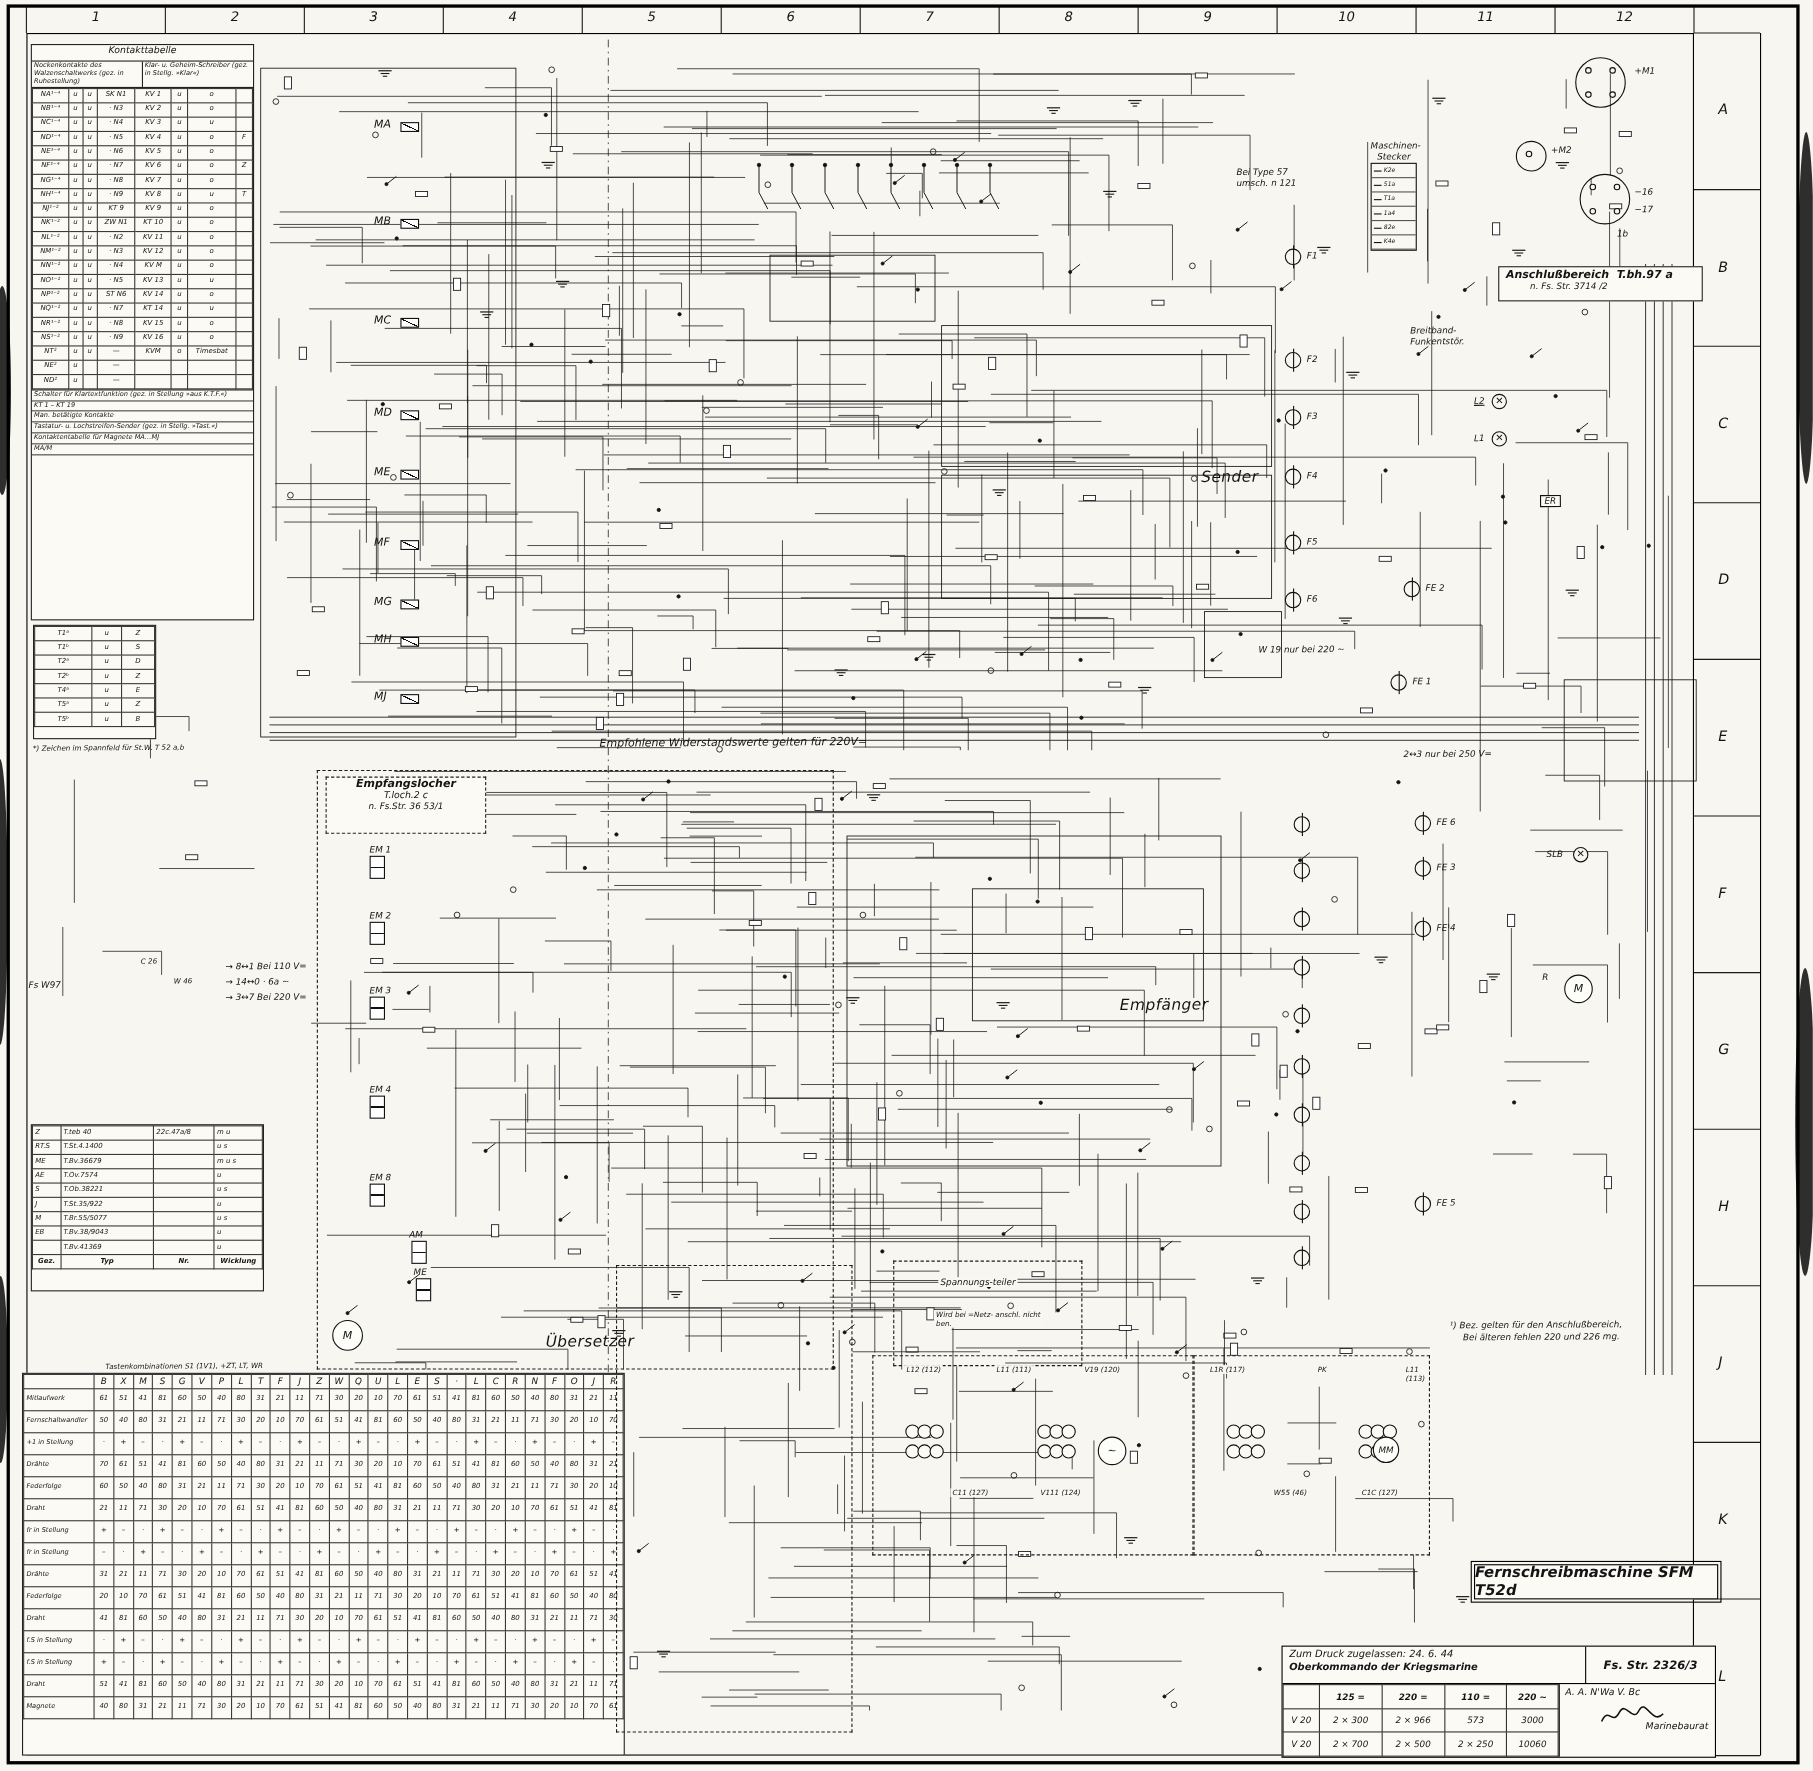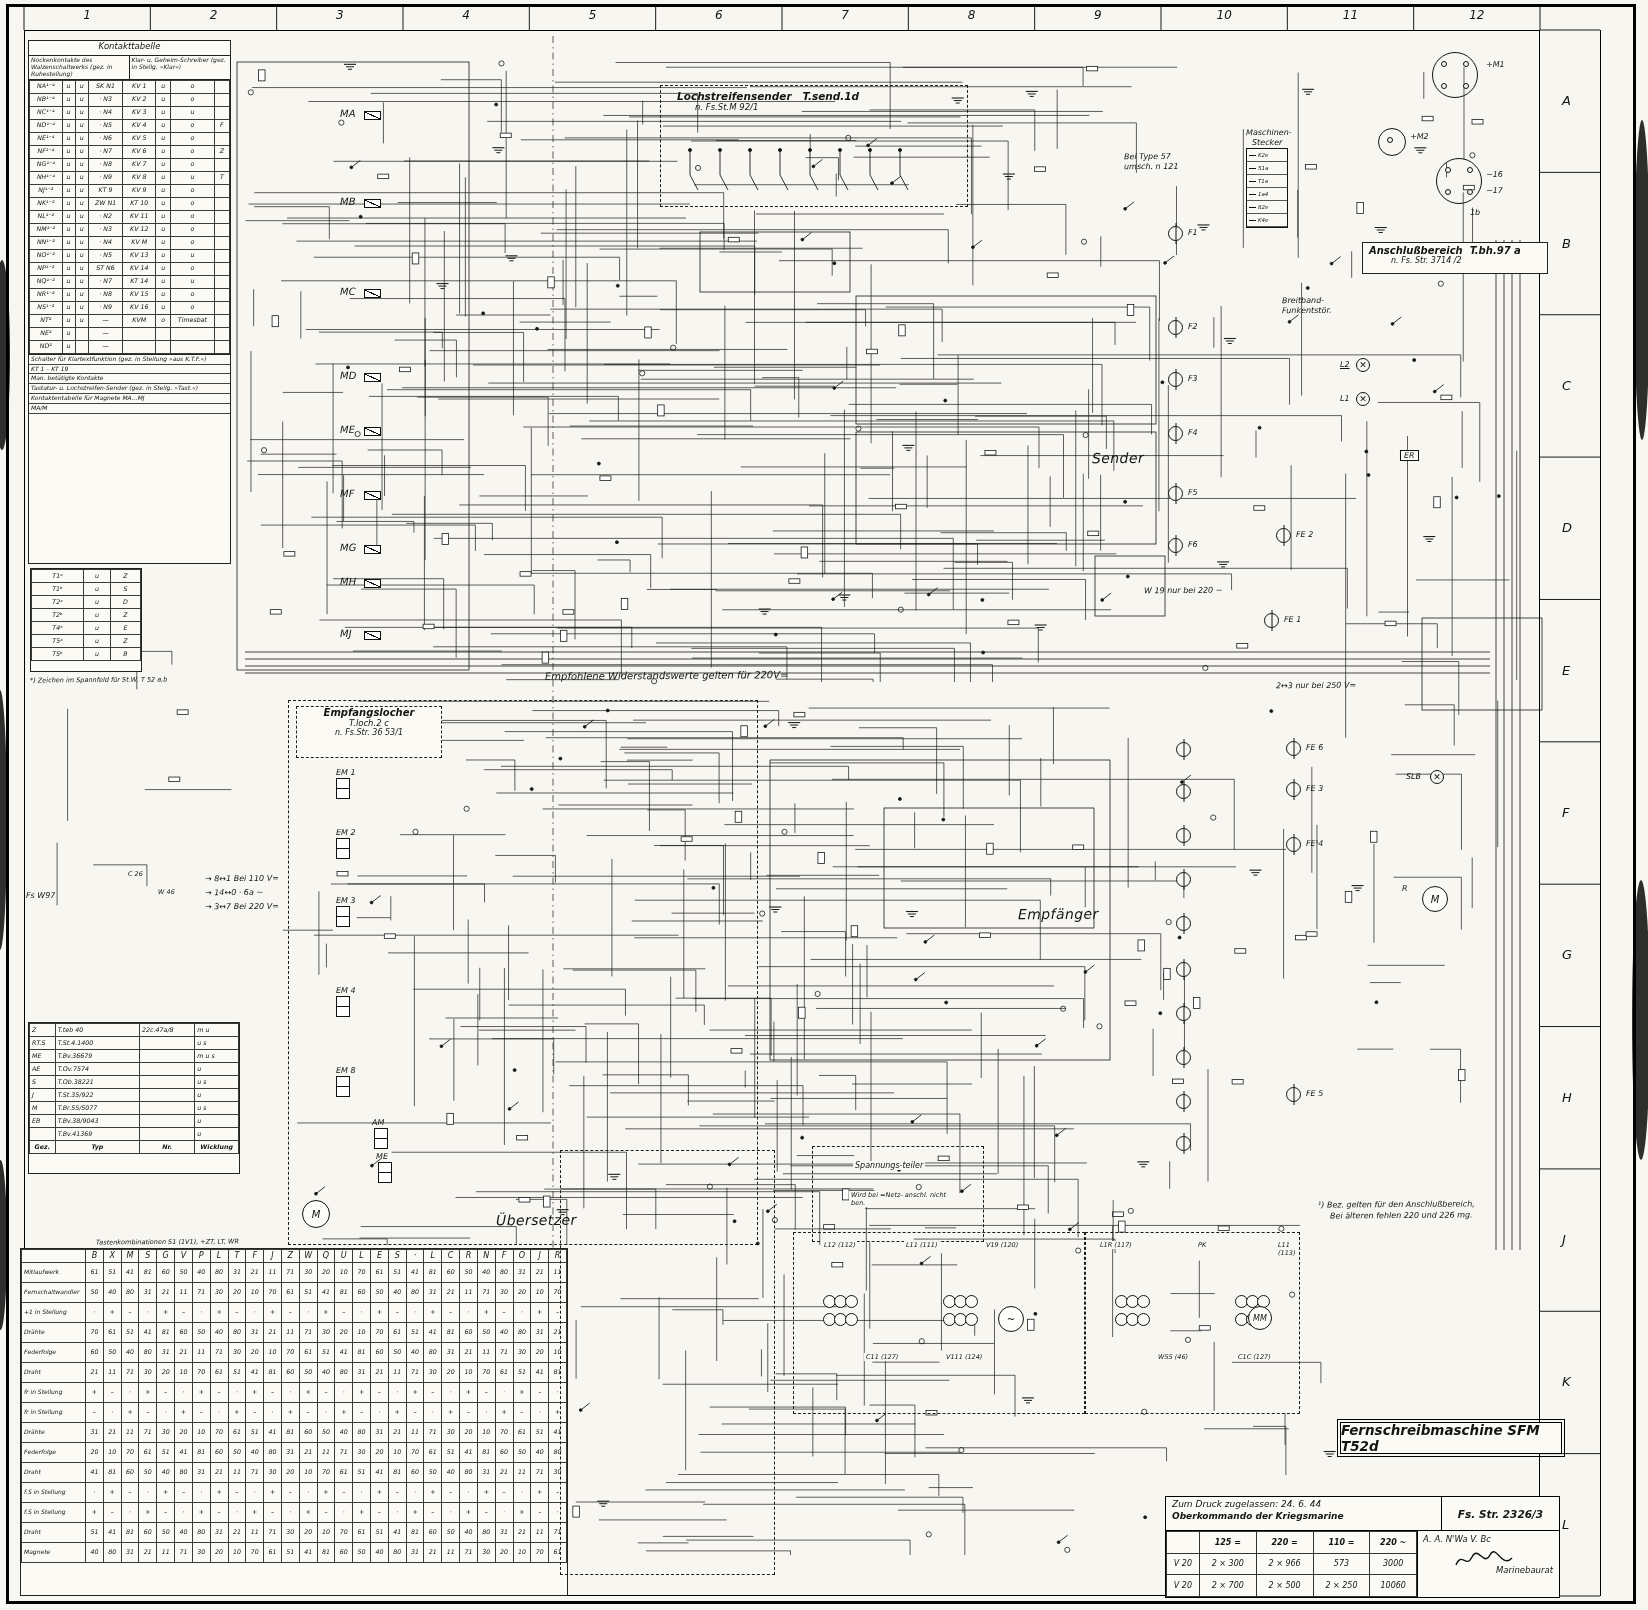--- a/index.html
+++ b/index.html
@@ -1924,46 +1924,39 @@
             <td>30</td>
             <td>20</td>
             <td>10</td>
             <td>70</td>
             <td>61</td>
           </tr>
         </tbody>
       </table>
   </div>
 
-  <div class="dashbox" style="left:660px;top:85px;width:308px;height:122px">
-    <div style="font-size:10.5px;font-weight:bold;font-style:italic;padding:4px 0 0 16px">
-      <span>Lochstreifensender</span>&nbsp;&nbsp;
-      <span>T.send.1d</span>
-    </div>
-    <div style="font-size:8.5px;font-style:italic;padding-left:34px">n.  Fs.St.M 92/1</div>
-  </div>
 
   <div class="dashbox" style="left:288px;top:700px;width:470px;height:545px"></div>
   <div class="panel" style="left:296px;top:706px;width:146px;height:52px;border-style:dashed">
     <div style="font-size:10px;font-weight:bold;font-style:italic;text-align:center">Empfangslocher</div>
     <div style="font-size:8.5px;font-style:italic;text-align:center">T.loch.2 c</div>
     <div style="font-size:8px;font-style:italic;text-align:center">n.  Fs.Str. 36 53/1</div>
   </div>
 
   <div class="dashbox" style="left:560px;top:1150px;width:215px;height:425px"></div>
 
   <div class="panel" style="left:1362px;top:242px;width:186px;height:32px;border-width:1.2px">
     <div style="font-size:10px;font-weight:bold;font-style:italic;padding:2px 0 0 6px">
       <span>Anschlußbereich</span>&nbsp;
       <span>T.bh.97 a</span>
     </div>
     <div style="font-size:8px;font-style:italic;padding-left:28px">n.   Fs. Str. 3714 /2</div>
   </div>
 
-  <div class="lbl big" style="left:1092px;top:450px">Sender</div>
+  <div class="lbl big" style="left:1092px;top:426px">Sender</div>
   <div class="lbl big" style="left:1018px;top:906px">Empfänger</div>
   <div class="lbl big" style="left:496px;top:1212px">Übersetzer</div>
 
   <div class="lbl sm" style="left:1246px;top:128px">Maschinen-</div>
   <div class="lbl sm" style="left:1252px;top:138px">Stecker</div>
   <div class="stecker" id="stecker">
       <div class="pinrow">K2e</div>
       <div class="pinrow">51a</div>
       <div class="pinrow">T1a</div>
       <div class="pinrow">1a4</div>

